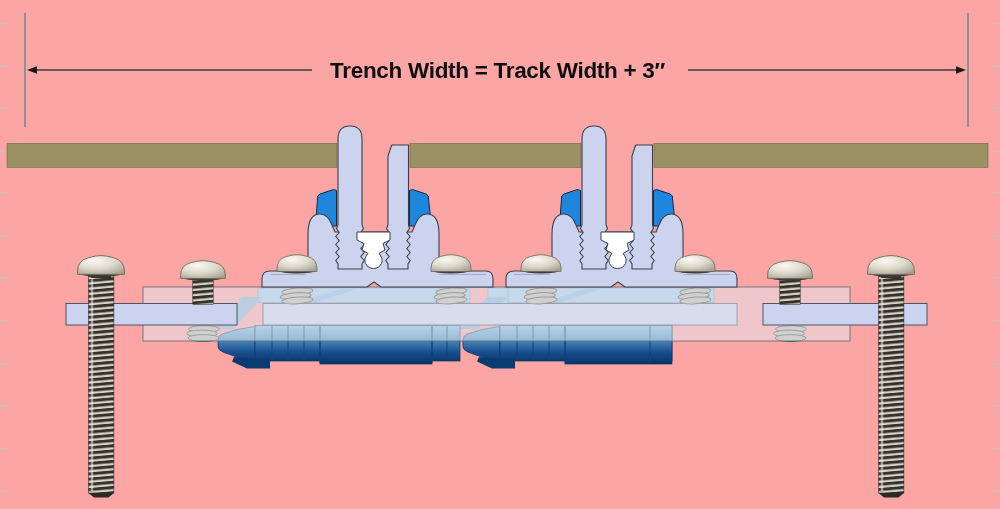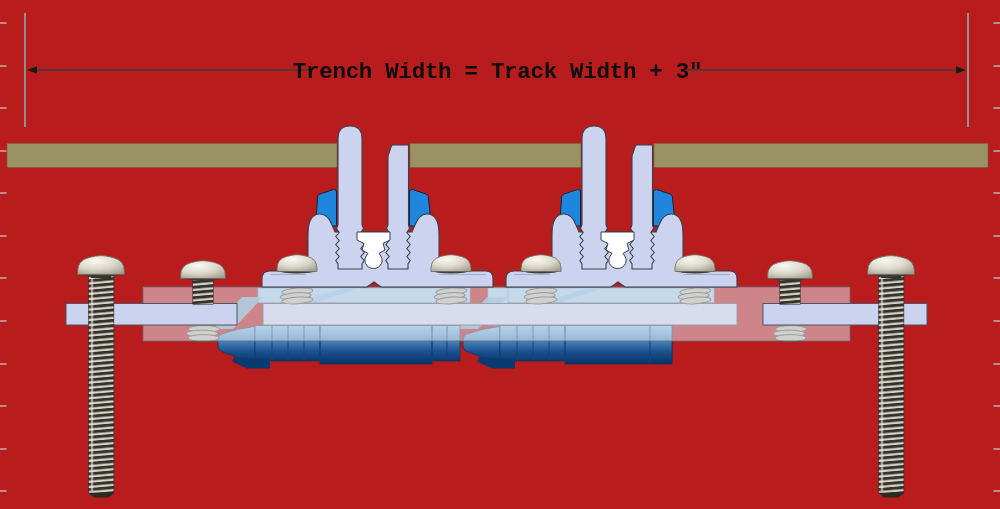--- a/index.html
+++ b/index.html
@@ -1,17 +1,17 @@
 <!DOCTYPE html>
 <html style="--deck: #9a9164; --extrusion: #ccd3ee; --outline: #39404d; --wedge: #1e86dd; --anchor_dark: #0a3a74; --anchor_light: #a5cce8; --plate: #e2e7ee; --hardware_silver: #d9d6ca; --thread_dark: #34322c;"><head>
 <meta charset="utf-8">
 <style>
   html,body{margin:0;padding:0;background:#ffffff;}
-  #stage{position:relative;width:1000px;height:509px;background:#b91c1c;overflow:hidden;
-         font-family:Liberation Mono, monospace;}
+  #stage{position:relative;width:1000px;height:509px;background:#fca5a5;overflow:hidden;
+         font-family:Liberation Sans, sans-serif;}
   svg{display:block}
   .lav{fill:var(--extrusion,#ccd3ee);stroke:var(--outline,#39404d);stroke-width:1.1;}
   .lavbar{fill:var(--extrusion,#ccd3ee);stroke:#4d5568;stroke-width:1;}
   .wedge{fill:var(--wedge,#1e86dd);stroke:#14283a;stroke-width:1;stroke-linejoin:round;}
   .cut{fill:#ffffff;stroke:var(--outline,#39404d);stroke-width:1;stroke-linejoin:round;}
   .tan{fill:var(--deck,#9a9164);stroke:#6f6747;stroke-width:0.6;}
   .anch{fill:url(#anchorG);stroke:#0c3566;stroke-width:0.7;}
   .seam{stroke:#11447e;stroke-width:1;}
   .coil{fill:#bdbaae;stroke:#4e4c45;stroke-width:1;}
   .dimline{stroke:#3c3c3c;stroke-width:1.4;}

